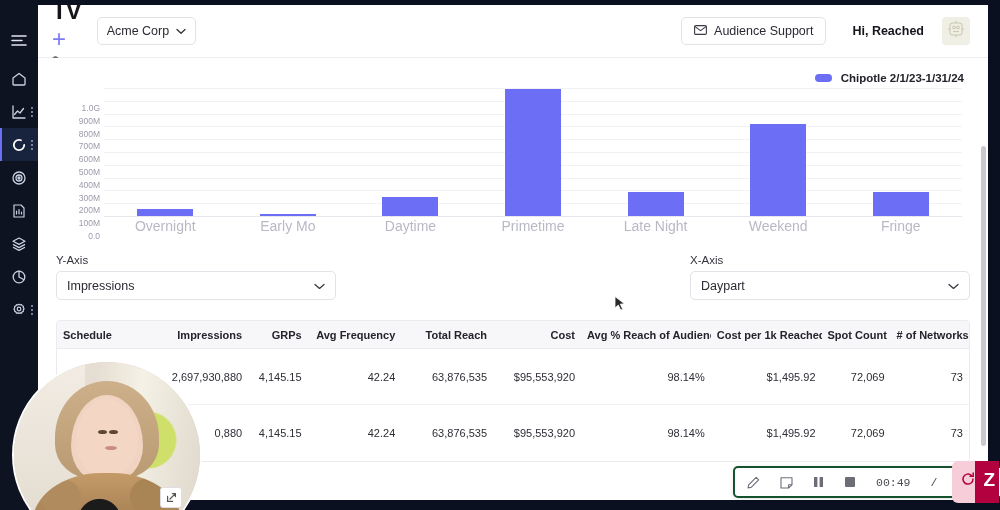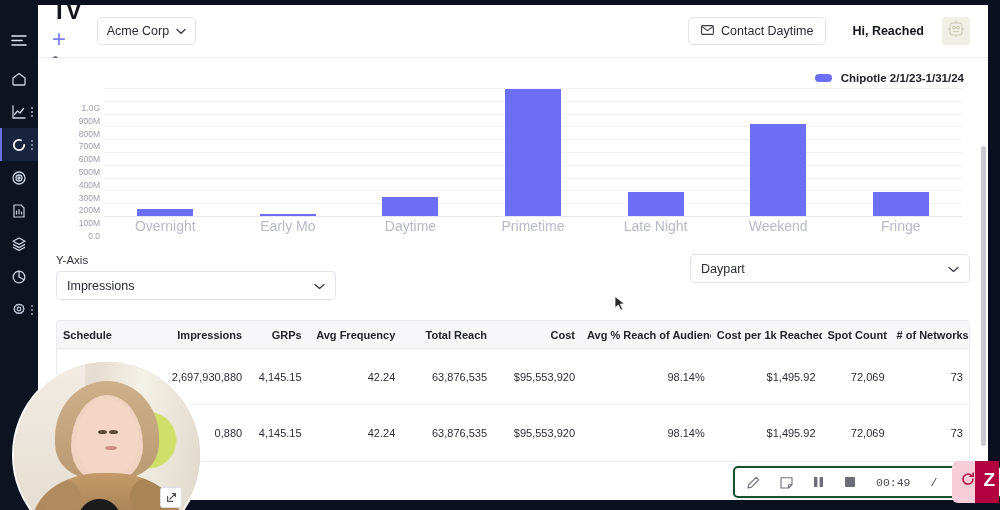--- a/index.html
+++ b/index.html
@@ -318,21 +318,21 @@
 
       <div class="spacer"></div>
 
       <div class="support">
         <span>
           <svg width="13" height="10" viewBox="0 0 13 10" fill="none" stroke="#3a3b44" stroke-width="1.1" stroke-linejoin="round">
               <rect x="0.6" y="0.6" width="11.8" height="8.8" rx="1.2"></rect>
               <path d="M1 1.6l5.5 4 5.5-4"></path>
             </svg>
         </span>
-        <span>Contact Daytime</span>
+        <span>Audience Support</span>
       </div>
 
       <div class="greet">Hi, Reached</div>
 
       <div class="avatar">
         <span>
           <svg width="20" height="20" viewBox="0 0 20 20" fill="none" stroke="#c9c6ad" stroke-width="1">
             <rect x="4" y="4" width="12" height="12" rx="2"></rect>
             <circle cx="8" cy="8.5" r="1.4"></circle>
               <circle cx="12" cy="8.5" r="1.4"></circle>
@@ -420,20 +420,21 @@
             <span class="val">Impressions</span>
             <span>
               <svg width="11" height="7" viewBox="0 0 11 7" fill="none" stroke="#3a3b44" stroke-width="1.3" stroke-linecap="round" stroke-linejoin="round">
                   <path d="M1 1.4l4.5 4 4.5-4"></path>
                 </svg>
             </span>
           </div>
         </div>
 
         <div class="axisgrp right">
+          <div class="axislabel">X-Axis</div>
           <div class="select">
             <span class="val">Daypart</span>
             <span>
               <svg width="11" height="7" viewBox="0 0 11 7" fill="none" stroke="#3a3b44" stroke-width="1.3" stroke-linecap="round" stroke-linejoin="round">
                   <path d="M1 1.4l4.5 4 4.5-4"></path>
                 </svg>
             </span>
           </div>
         </div>
       </div>

